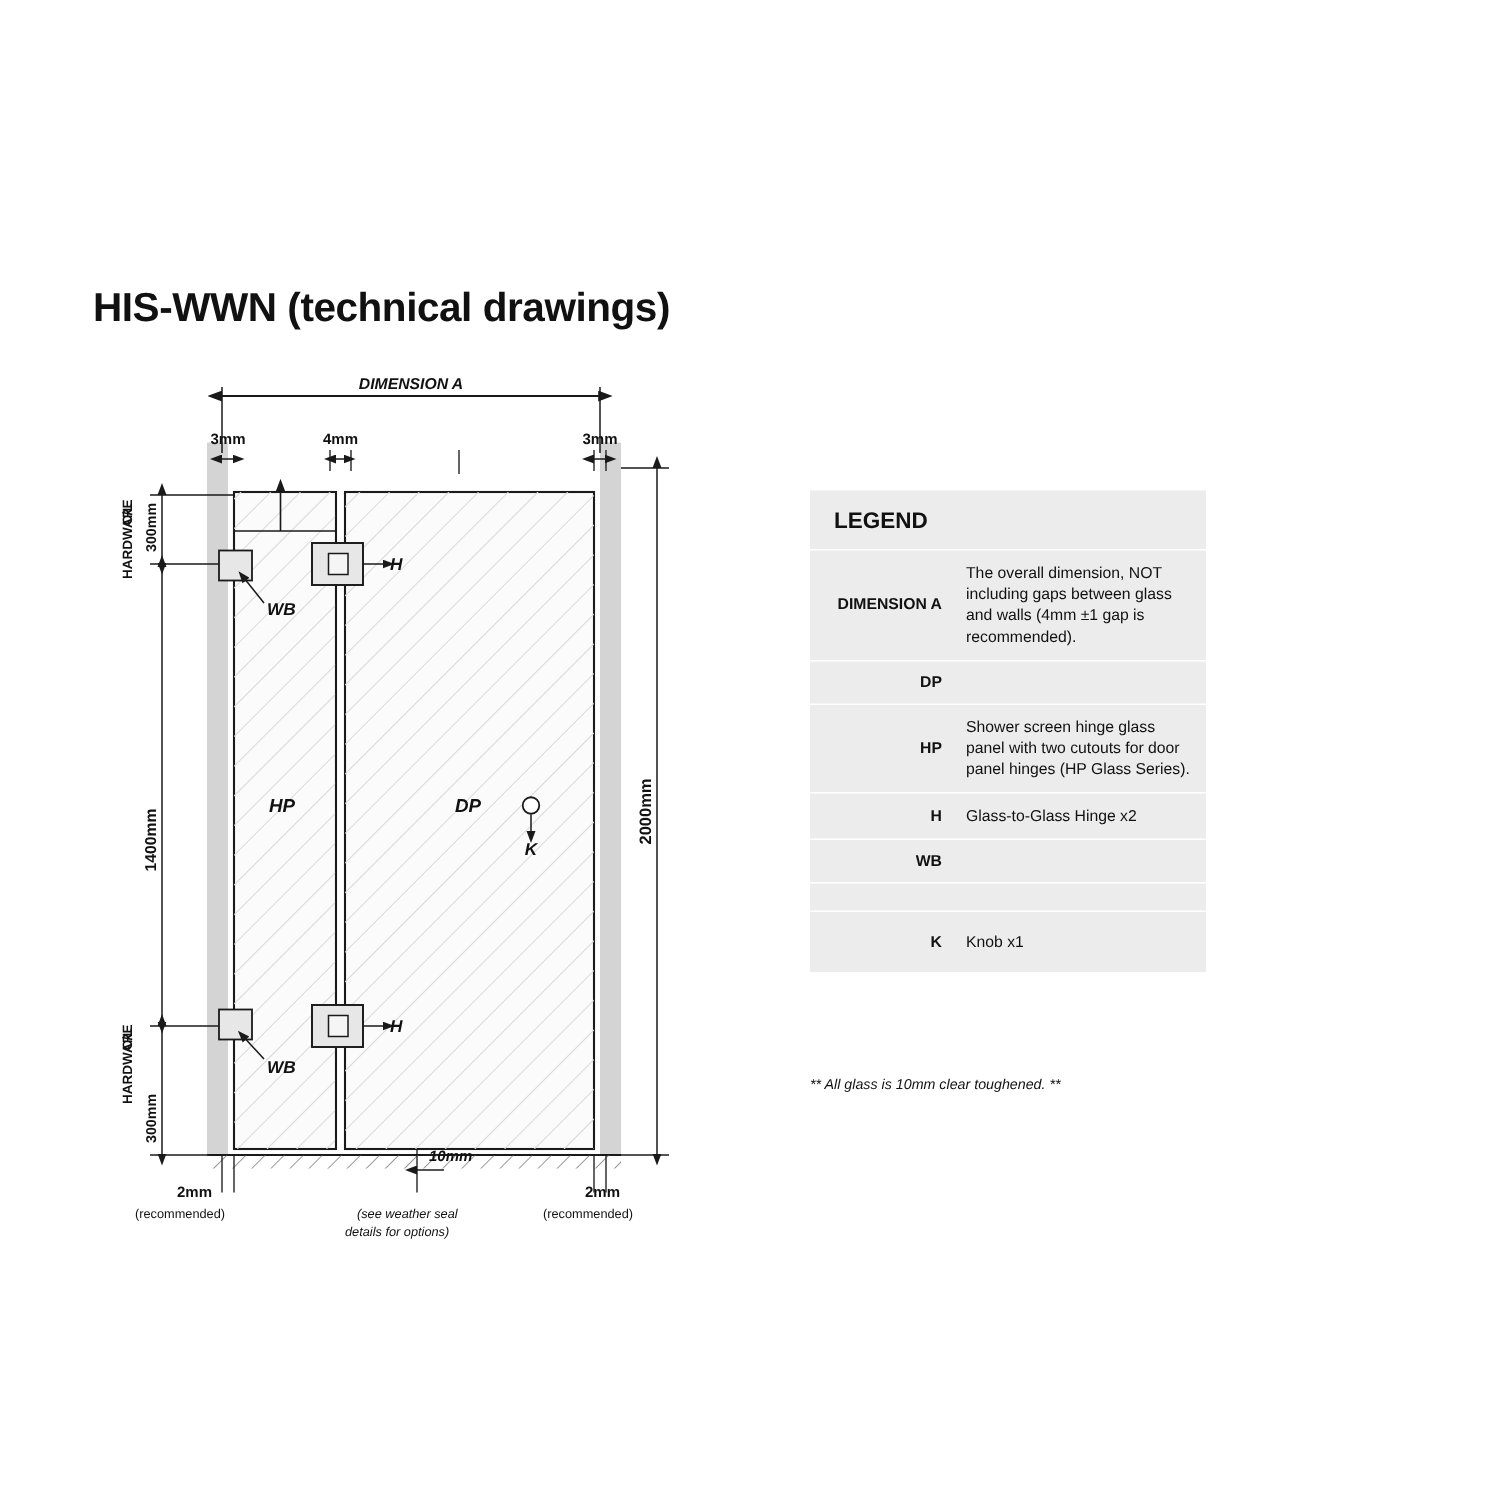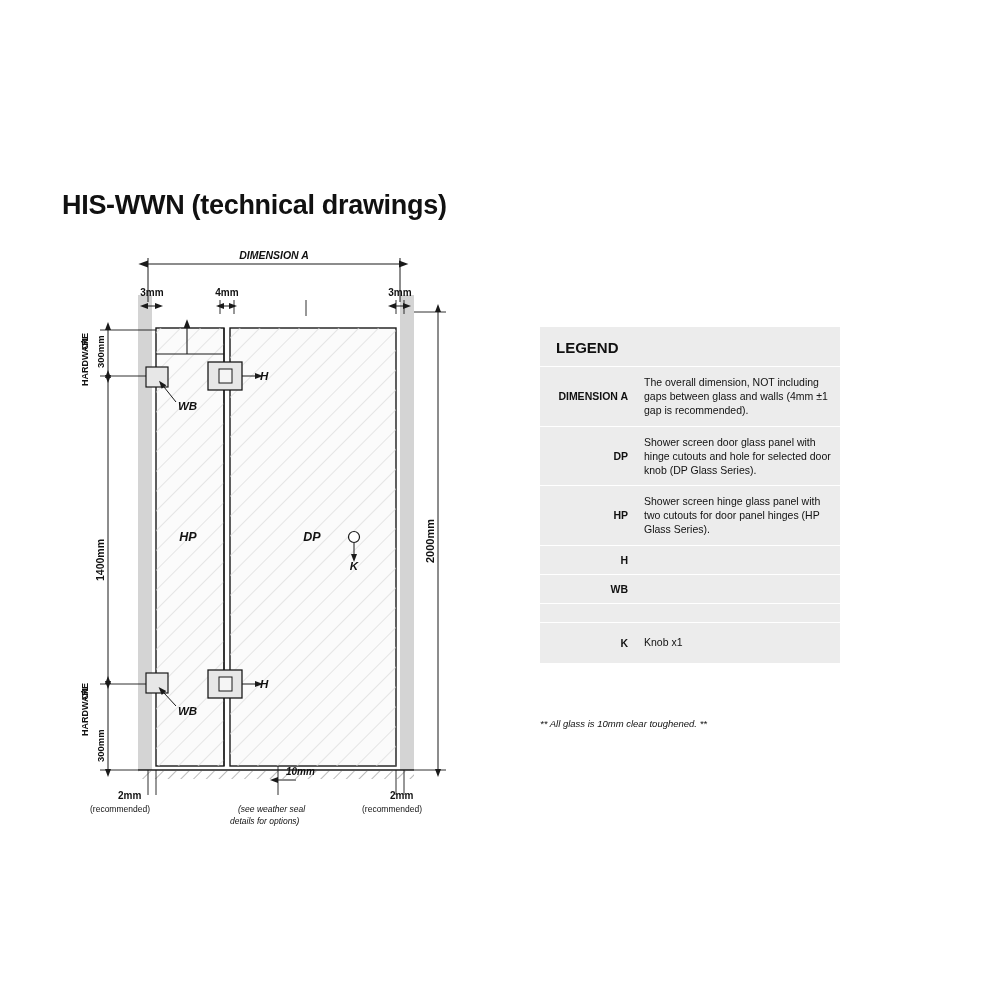--- a/index.html
+++ b/index.html
@@ -34,21 +34,21 @@
     width: 420px;
     height: 580px;
   }
   .svg-root { display:block; }
 
   
   .legend {
     position: absolute;
     left: 540px;
     top: 327px;
-    width: 300px;
+    width: 264px;
     background: #ececec;
     border: 0;
   }
   .legend-title {
     font-size: 15px;
     font-weight: bold;
     padding: 12px 0 10px 16px;
     color: #111;
     border-bottom: 1px solid #ffffff;
   }
@@ -217,28 +217,28 @@
 
 <div class="legend">
   <div class="legend-title">LEGEND</div>
 
   <div class="legend-row">
     <div class="legend-key">DIMENSION A</div>
     <div class="legend-desc">The overall dimension, NOT including gaps between glass and walls (4mm ±1 gap is recommended).</div>
   </div>
   <div class="legend-row">
     <div class="legend-key">DP</div>
-    <div class="legend-desc">Shower screen door glass panel with hinge cutouts and hole for selected door knob (DP Glass Series).</div>
   </div>
   <div class="legend-row">
     <div class="legend-key">HP</div>
     <div class="legend-desc">Shower screen hinge glass panel with two cutouts for door panel hinges (HP Glass Series).</div>
   </div>
   <div class="legend-row">
     <div class="legend-key">H</div>
+    <div class="legend-desc">Glass-to-Glass Hinge x2</div>
   </div>
   <div class="legend-row wide">
     <div class="legend-key">WB</div>
   </div>
   <div class="legend-row blank">
     <div class="legend-key"></div>
     <div class="legend-desc"></div>
   </div>
   <div class="legend-row tall-k">
     <div class="legend-key">K</div>

